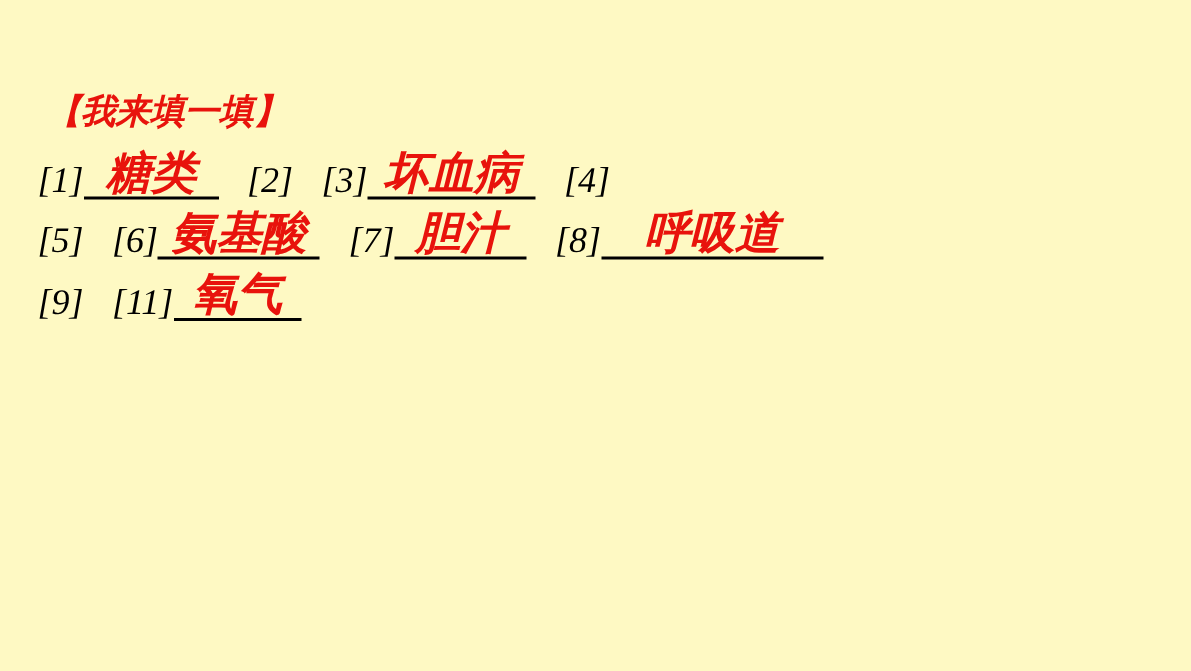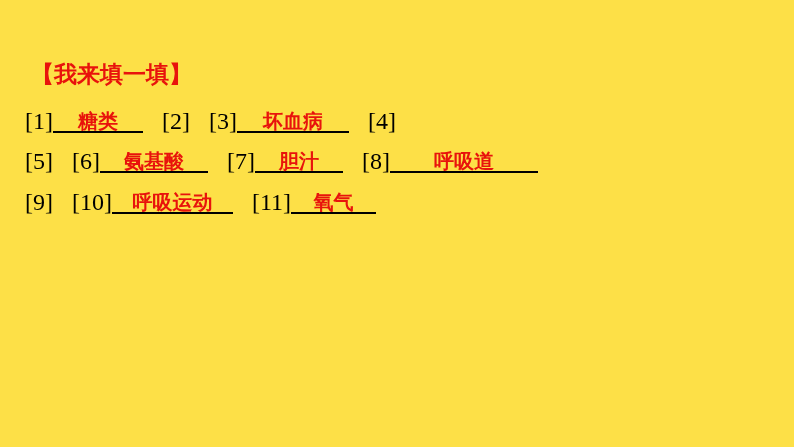--- a/index.html
+++ b/index.html
@@ -4,23 +4,24 @@
 <style>
   html, body {
     margin: 0;
     padding: 0;
     background: #ffffff;
   }
   .slide {
     position: relative;
     width: 794px;
     height: 447px;
-    background: #fde047;
+    background: #fef9c3;
     overflow: hidden;
     font-family: "Liberation Sans", sans-serif;
+    font-style: italic;
   }
   .title {
     position: absolute;
     left: 31px;
     top: 61px;
     font-size: 23px;
     font-weight: bold;
     line-height: 1.2;
     color: var(--answer-red, #e8130c);
     letter-spacing: 0px;
@@ -62,21 +63,21 @@
     height: 30px;
     position: relative;
   }
   .ans {
     position: absolute;
     left: 0;
     right: 0;
     bottom: 0px;
     font-family: "Liberation Sans", sans-serif;
     font-weight: bold;
-    font-size: 20px;
+    font-size: 30px;
     line-height: 1;
     color: var(--answer-red, #e8130c);
   }
 </style>
 </head>
 <body>
 
 <div class="slide">
   <div class="title">【我来填一填】</div>
   <div class="rows" id="rows">
@@ -121,26 +122,20 @@
           <span class="blank" style="width: 148px;">
             <span class="ans">呼吸道</span>
           </span>
         </span>
       </div>
       <div class="row">
         <span class="fib-item">
           <span class="num">[9]</span>
         </span>
         <span class="fib-item">
-          <span class="num">[10]</span>
-          <span class="blank" style="width: 121px;">
-            <span class="ans">呼吸运动</span>
-          </span>
-        </span>
-        <span class="fib-item">
           <span class="num">[11]</span>
           <span class="blank" style="width: 85px;">
             <span class="ans">氧气</span>
           </span>
         </span>
       </div>
     </div>
 </div>
 
 </body></html>

